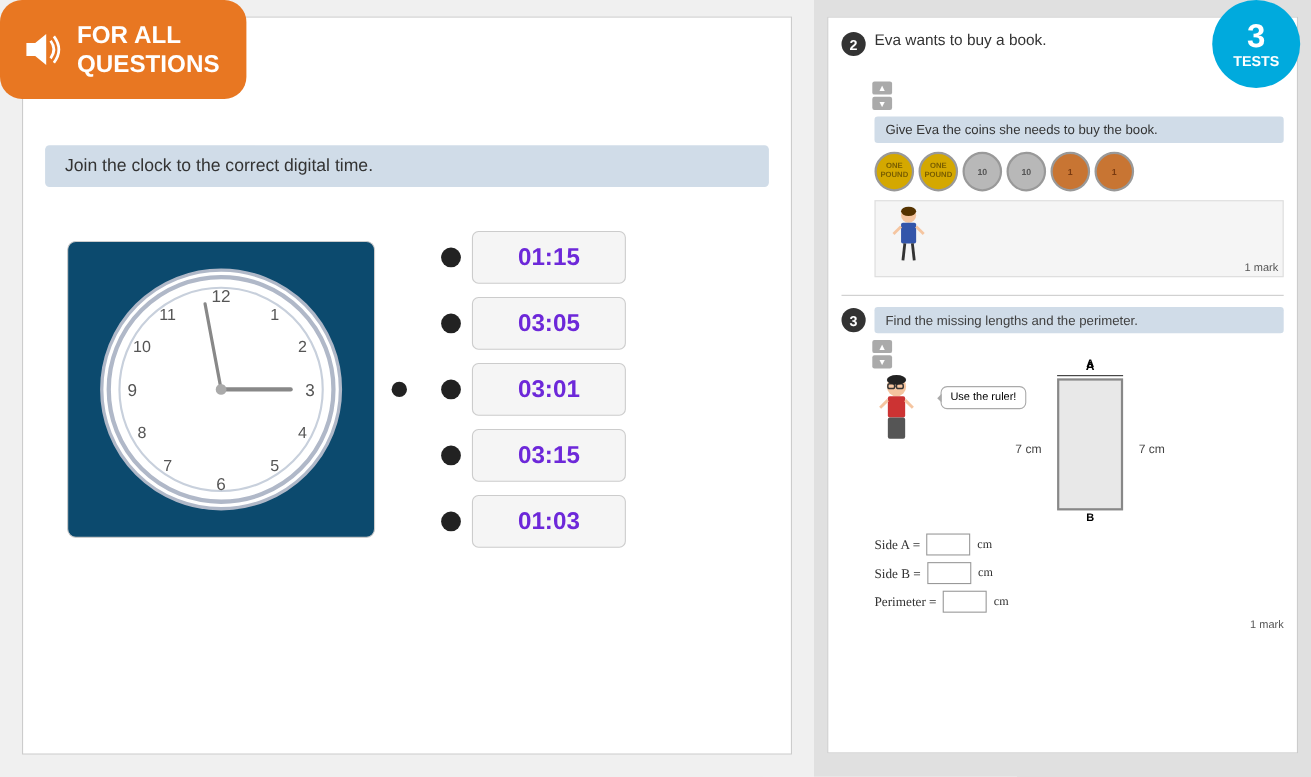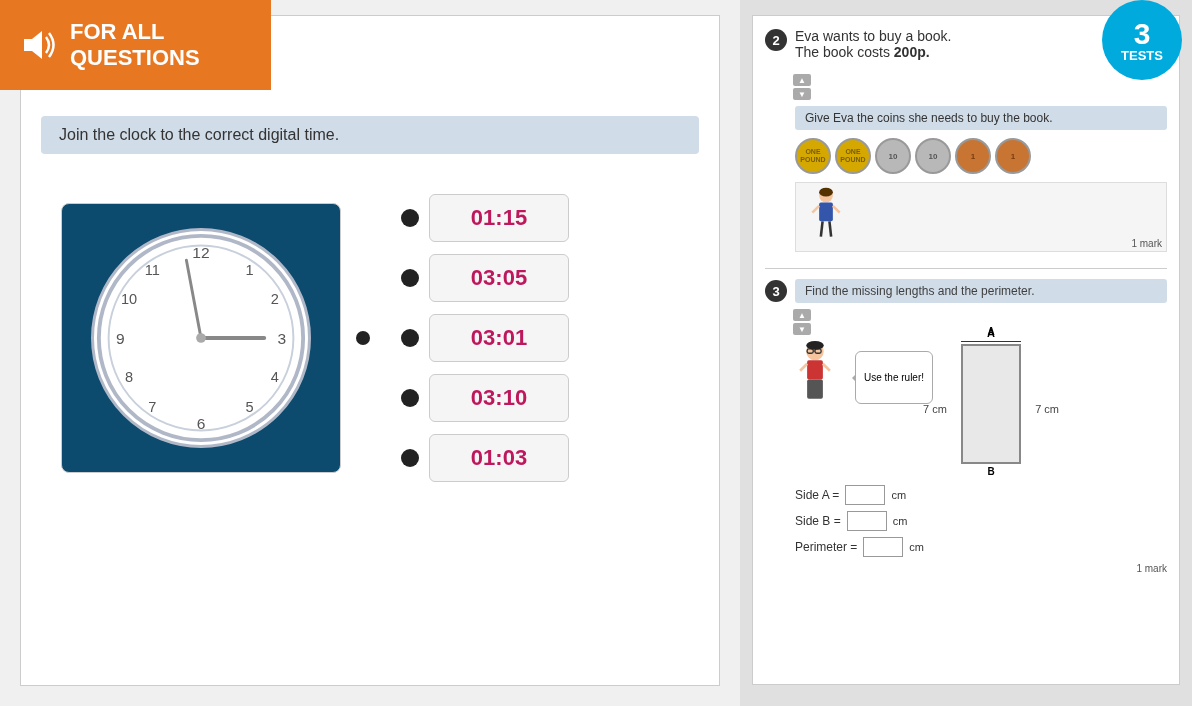--- a/index.html
+++ b/index.html
@@ -22,25 +22,26 @@
       position: relative;
       display: flex;
       flex-direction: column;
     }
 
     .header-bar {
       background: #e87722;
       display: flex;
       align-items: center;
       padding: 10px 18px;
-      width: 271px;
+      width: 224px;
       min-height: 90px;
       position: absolute;
       top: 0; left: 0;
       z-index: 10;
+      border-radius: 20px;
     }
     .speaker-icon {
       width: 40px;
       height: 40px;
       margin-right: 12px;
       flex-shrink: 0;
     }
     .header-text {
       color: white;
       font-weight: bold;
@@ -69,20 +70,21 @@
 
     .instruction-box {
       background: #d0dce8;
       border-radius: 4px;
       padding: 10px 18px;
       font-size: 16px;
       color: #333;
       margin-bottom: 30px;
       display: inline-block;
       width: 100%;
+      margin-top: 16px;
     }
 
     .clock-area {
       display: flex;
       align-items: center;
       gap: 60px;
       padding-left: 20px;
       margin-top: 10px;
     }
 
@@ -142,21 +144,21 @@
       flex-shrink: 0;
     }
 
     .time-box {
       background: #f5f5f5;
       border: 1px solid #ccc;
       border-radius: 6px;
       padding: 10px 30px;
       font-size: 22px;
       font-weight: bold;
-      color: #be185d;
+      color: #6d28d9;
       min-width: 140px;
       text-align: center;
     }
 
     
     .right-panel {
       width: 452px;
       height: 706px;
       background: #e0e0e0;
       position: relative;
@@ -331,21 +333,21 @@
       display: flex;
       flex-direction: column;
       align-items: center;
       position: relative;
     }
 
     .speech-bubble {
       background: white;
       border: 1px solid #aaa;
       border-radius: 6px;
-      padding: 20px 8px;
+      padding: 4px 8px;
       font-size: 10px;
       white-space: nowrap;
       position: relative;
       margin-left: 10px;
     }
     .speech-bubble::before {
       content: '';
       position: absolute;
       left: -8px;
       top: 50%;
@@ -358,20 +360,21 @@
       margin-left: 30px;
       margin-top: 8px;
     }
     .side-row {
       display: flex;
       align-items: center;
       gap: 6px;
       margin-bottom: 6px;
       font-size: 12px;
       color: #333;
+      font-family: Liberation Serif, serif;
     }
     .side-input {
       border: 1px solid #999;
       width: 40px;
       height: 20px;
       background: white;
       display: inline-block;
     }
     .side-unit {
       font-size: 11px;
@@ -451,21 +454,21 @@
         <div class="time-option">
           <div class="time-dot"></div>
           <div class="time-box">03:05</div>
         </div>
         <div class="time-option">
           <div class="time-dot"></div>
           <div class="time-box">03:01</div>
         </div>
         <div class="time-option">
           <div class="time-dot"></div>
-          <div class="time-box">03:10</div>
+          <div class="time-box">03:15</div>
         </div>
         <div class="time-option">
           <div class="time-dot"></div>
           <div class="time-box">01:03</div>
         </div>
       </div>
     </div>
   </div>
 </div>
 
@@ -476,21 +479,20 @@
     <span class="label">TESTS</span>
   </div>
 
   <div class="right-content">
 
     <div class="question-block">
       <div class="q-header">
         <div class="q-num">2</div>
         <div class="q-title-text">
           <div>Eva wants to buy a book.</div>
-          <div>The book costs <strong>200p.</strong></div>
         </div>
 
         <svg class="book-icon" viewBox="0 0 80 55">
           <rect x="5" y="10" width="70" height="38" rx="3" fill="#c8a060" stroke="#9a7030" stroke-width="1"></rect>
           <rect x="5" y="8" width="70" height="6" rx="2" fill="#b09050"></rect>
           <rect x="5" y="38" width="70" height="6" rx="2" fill="#b09050"></rect>
           <rect x="8" y="10" width="64" height="34" fill="#d4b070"></rect>
           <line x1="38" y1="10" x2="38" y2="44" stroke="#9a7030" stroke-width="1"></line>
 
           <rect x="3" y="12" width="72" height="30" rx="2" fill="none" stroke="#c8a060" stroke-width="1" transform="translate(0,3)"></rect>

